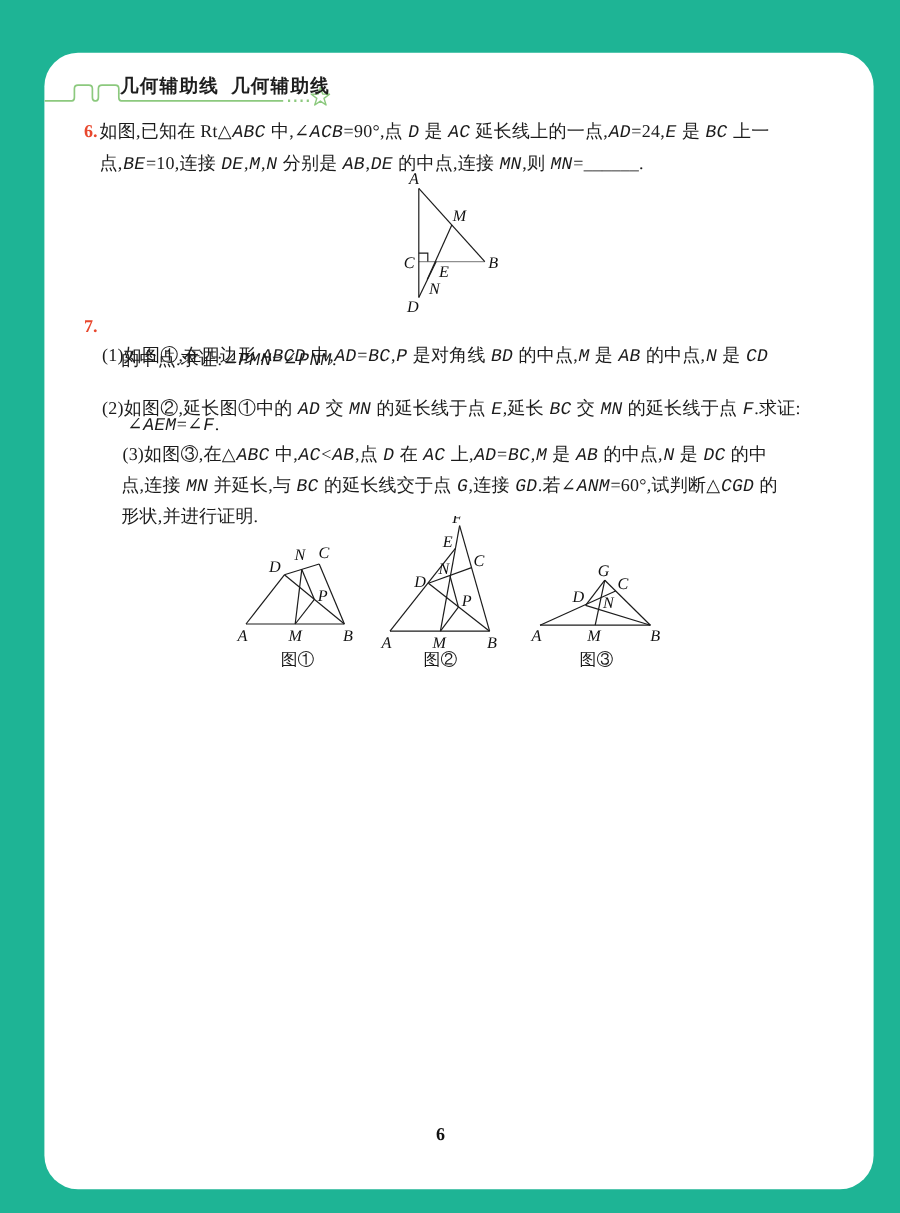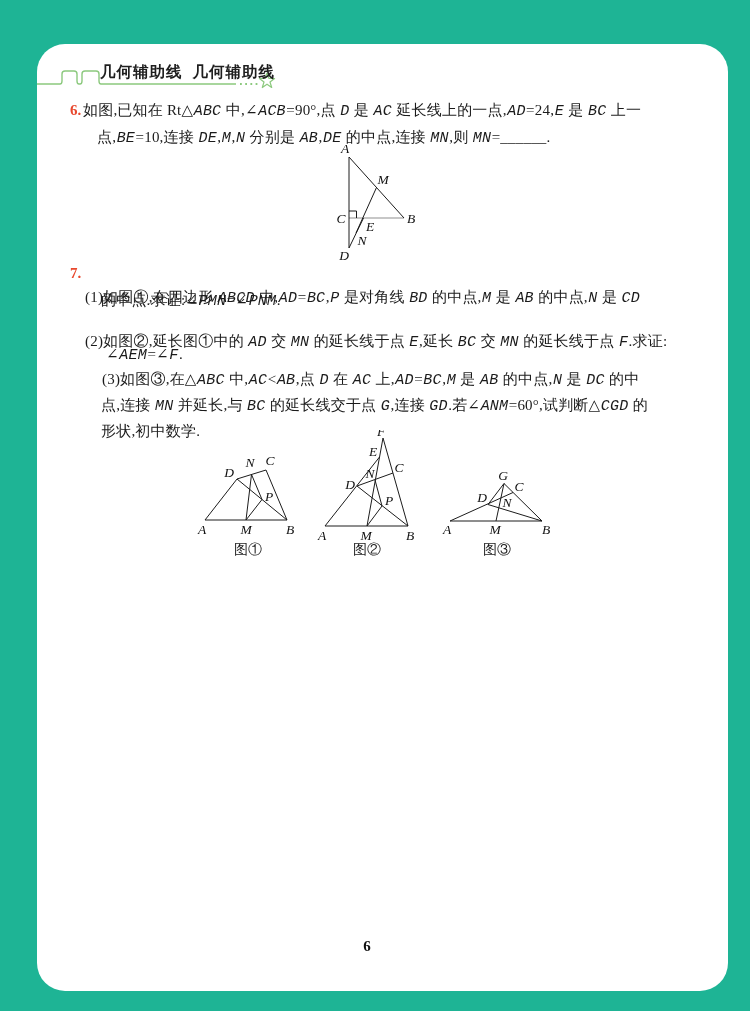--- a/index.html
+++ b/index.html
@@ -46,29 +46,29 @@
   <polygon points="267,73 268.9,78.4 274.6,78.5 270,82 271.7,87.5 267,84.2 262.3,87.5 264,82 259.4,78.5 265.1,78.4" fill="#ffffff" stroke="#8cc97e" stroke-width="1.2" stroke-linejoin="round"></polygon>
 </svg>
 
 <div class="header-title">
   <span class="t1">几何辅助线</span><span class="t2">几何辅助线</span>
 </div>
 
 <div id="problems">
     <span class="pnum" style="left: 70px; top: 100px;">6.</span>
     <div class="pline" style="left: 83px; top: 100px;">如图,已知在 Rt△<i>ABC</i> 中,∠<i>ACB</i>=90°,点 <i>D</i> 是 <i>AC</i> 延长线上的一点,<i>AD</i>=24,<i>E</i> 是 <i>BC</i> 上一</div>
-    <div class="pline" style="left: 97px; top: 127px;">点,<i>BE</i>=10,连接 <i>DE</i>,<i>M</i>,<i>N</i> 分别是 <i>AB</i>,<i>DE</i> 的中点,连接 <i>MN</i>,则 <i>MN</i>=______.</div>
+    <div class="pline" style="left: 83px; top: 127px;">点,<i>BE</i>=10,连接 <i>DE</i>,<i>M</i>,<i>N</i> 分别是 <i>AB</i>,<i>DE</i> 的中点,连接 <i>MN</i>,则 <i>MN</i>=______.</div>
     <span class="pnum" style="left: 70px; top: 263px;">7.</span>
     <div class="pline" style="left: 85px; top: 263px; margin-top: 24px;">(1)如图①,在四边形 <i>ABCD</i> 中,<i>AD</i>=<i>BC</i>,<i>P</i> 是对角线 <i>BD</i> 的中点,<i>M</i> 是 <i>AB</i> 的中点,<i>N</i> 是 <i>CD</i></div>
     <div class="pline" style="left: 101px; top: 290px;">的中点.求证:∠<i>PMN</i>=∠<i>PNM</i>.</div>
     <div class="pline" style="left: 85px; top: 331px;">(2)如图②,延长图①中的 <i>AD</i> 交 <i>MN</i> 的延长线于点 <i>E</i>,延长 <i>BC</i> 交 <i>MN</i> 的延长线于点 <i>F</i>.求证:</div>
     <div class="pline" style="left: 106px; top: 344px;">∠<i>AEM</i>=∠<i>F</i>.</div>
     <div class="pline" style="left: 85px; top: 369px; margin-left: 17px;">(3)如图③,在△<i>ABC</i> 中,<i>AC</i>&lt;<i>AB</i>,点 <i>D</i> 在 <i>AC</i> 上,<i>AD</i>=<i>BC</i>,<i>M</i> 是 <i>AB</i> 的中点,<i>N</i> 是 <i>DC</i> 的中</div>
     <div class="pline" style="left: 101px; top: 395px;">点,连接 <i>MN</i> 并延长,与 <i>BC</i> 的延长线交于点 <i>G</i>,连接 <i>GD</i>.若∠<i>ANM</i>=60°,试判断△<i>CGD</i> 的</div>
-    <div class="pline" style="left: 101px; top: 421px;">形状,初中数学.</div>
+    <div class="pline" style="left: 101px; top: 421px;">形状,并进行证明.</div>
   </div>
 
 <div id="figures">
     <svg viewBox="321 143 102 124" width="102" height="124" class="abs" style="left: 321px; top: 143px;">
       <line x1="349" y1="218" x2="404" y2="218" stroke="#8f8f8f" stroke-width="1.2"></line>
       <line x1="349" y1="157" x2="349" y2="248" stroke="#1c1c1c" stroke-width="1"></line>
       <line x1="349" y1="157" x2="404" y2="218" stroke="#1c1c1c" stroke-width="1"></line>
       <line x1="349" y1="248" x2="363.5" y2="218" stroke="#1c1c1c" stroke-width="1"></line>
       <line x1="376.5" y1="187.5" x2="356" y2="233" stroke="#1c1c1c" stroke-width="1"></line>
       <path d="M349 211 H356.5 V218" fill="none" stroke="#1c1c1c" stroke-width="1"></path>

